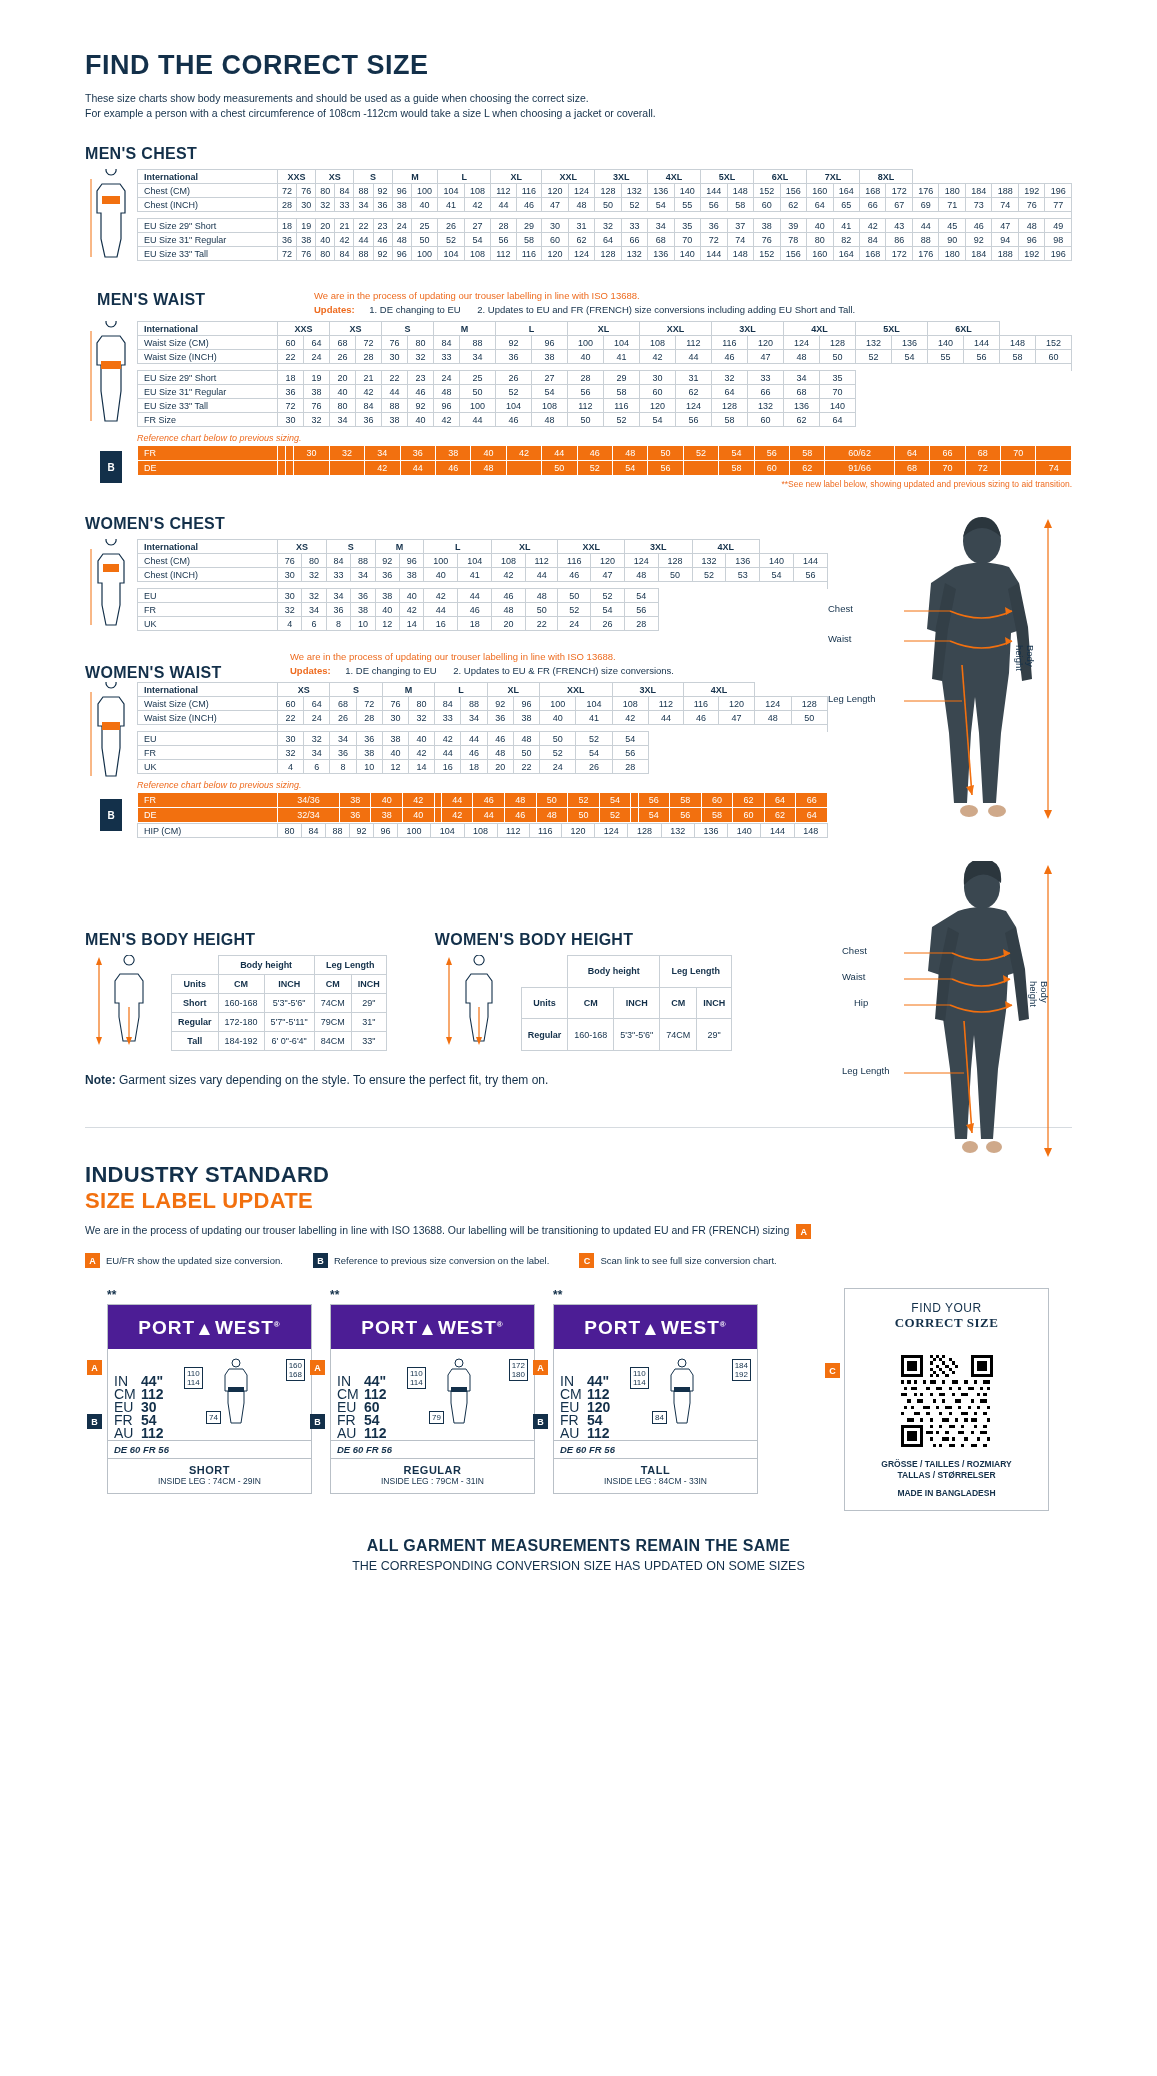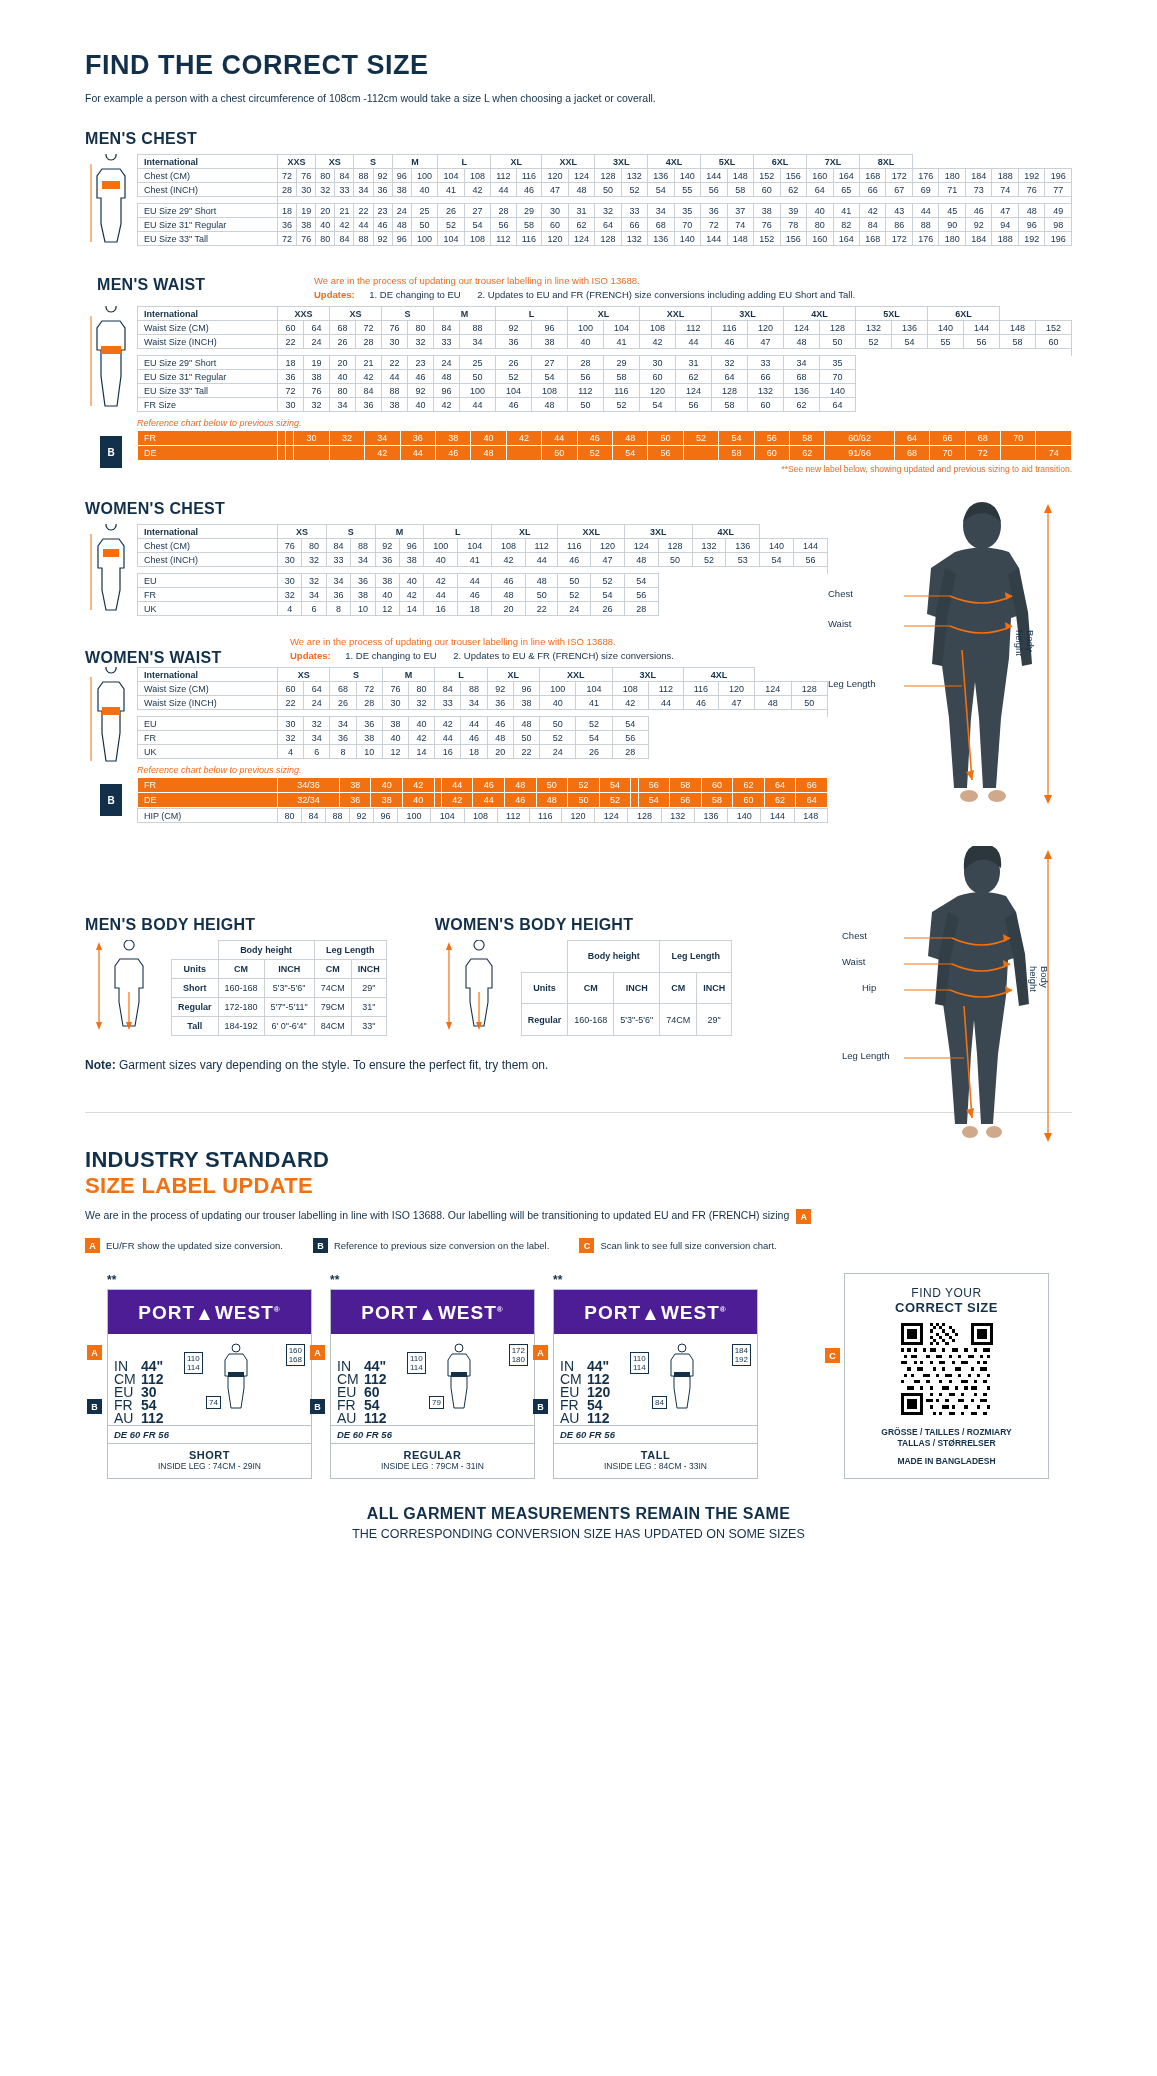--- a/index.html
+++ b/index.html
@@ -114,37 +114,38 @@
   .label-foot { border-top:1px solid #b9c0c7; text-align:center; padding:5px 0 7px 0; }
   .label-foot .big { font-size:11px; font-weight:bold; letter-spacing:0.5px; }
   .label-foot .small { font-size:8.5px; }
   .side-badge { position:absolute; left:-20px; width:15px; height:15px; }
 
   .qr-card {
     width:205px; border:1px solid #b9c0c7; text-align:center; padding:12px 10px;
     position:relative;
   }
   .qr-card .t1 { font-size:12px; color:#13304a; letter-spacing:0.5px; }
-  .qr-card .t2 { font-size:13px; color:#13304a; font-weight:bold; letter-spacing:0.5px; margin-bottom:8px; }
+  .qr-card .t2 { font-size:13px; color:#13304a; font-weight:bold; letter-spacing:0.5px; margin-bottom:24px;font-family:Liberation Serif, serif; }
   .qr { width:92px; height:92px; margin:0 auto 8px auto; }
   .qr-card .t3 { font-size:8.5px; line-height:11px; font-weight:bold; }
   .qr-card .t4 { font-size:8.5px; font-weight:bold; margin-top:7px; }
 
   .footer-1 { text-align:center; font-size:16px; font-weight:bold; color:#13304a; margin-top:26px; letter-spacing:0.3px;}
   .footer-2 { text-align:center; font-size:12.5px; color:#13304a; margin-top:4px; }
   .mm-label { font-size:9.5px; color:#13304a; }
 </style>
 </head>
 <body>
 
 <div class="page">
   <div class="wrap">
 
     <h1 class="main">FIND THE CORRECT SIZE</h1>
     <div class="intro">
+      <div>These size charts show body measurements and should be used as a guide when choosing the correct size.</div>
       <div>For example a person with a chest circumference of 108cm -112cm would take a size L when choosing a jacket or coverall.</div>
     </div>
 
     <div style="margin-top:24px;">
       <h2 class="section">MEN'S CHEST</h2>
       <div class="block">
         <div class="figure">
           <svg width="52" height="92" viewBox="0 0 52 92">
             <g fill="none" stroke="#13304a" stroke-width="1.2">
               <path d="M26 6 a5 5 0 1 1 0.1 0 Z"></path>
@@ -1014,21 +1015,21 @@
               <line x1="62" y1="212" x2="122" y2="212" stroke="#f2700f" stroke-width="1"></line>
               <line x1="122" y1="160" x2="130" y2="272" stroke="#f2700f" stroke-width="1.6"></line>
               <polygon points="130,272 124,264 132,262" fill="#f2700f"></polygon>
               <line x1="206" y1="8" x2="206" y2="292" stroke="#f2700f" stroke-width="1.2"></line>
               <polygon points="206,4 202,13 210,13" fill="#f2700f"></polygon>
               <polygon points="206,296 202,287 210,287" fill="#f2700f"></polygon>
             </g>
           </svg>
           <div style="position:absolute; left:0px; top:84px;" class="mm-label">Chest</div>
           <div style="position:absolute; left:0px; top:110px;" class="mm-label">Waist</div>
-          <div style="position:absolute; left:8px; top:136px;padding-left:12px;" class="mm-label">Hip</div>
+          <div style="position:absolute; left:0px; top:136px;padding-left:12px;" class="mm-label">Hip</div>
           <div style="position:absolute; left:0px; top:204px;" class="mm-label">Leg Length</div>
           <div style="position:absolute; left:208px; top:120px; transform:rotate(90deg); transform-origin:left top;" class="mm-label">Body height</div>
         </div>
       </div>
     </div>
 
     <div style="margin-top:-244px;">
       <div class="bh-wrap">
         <div class="bh-col">
           <h2 class="section">MEN'S BODY HEIGHT</h2>

